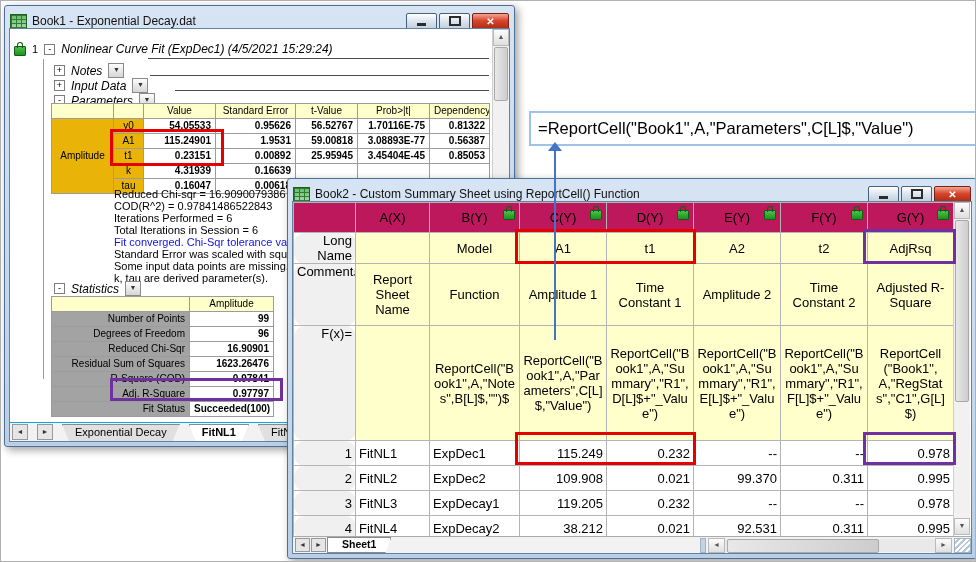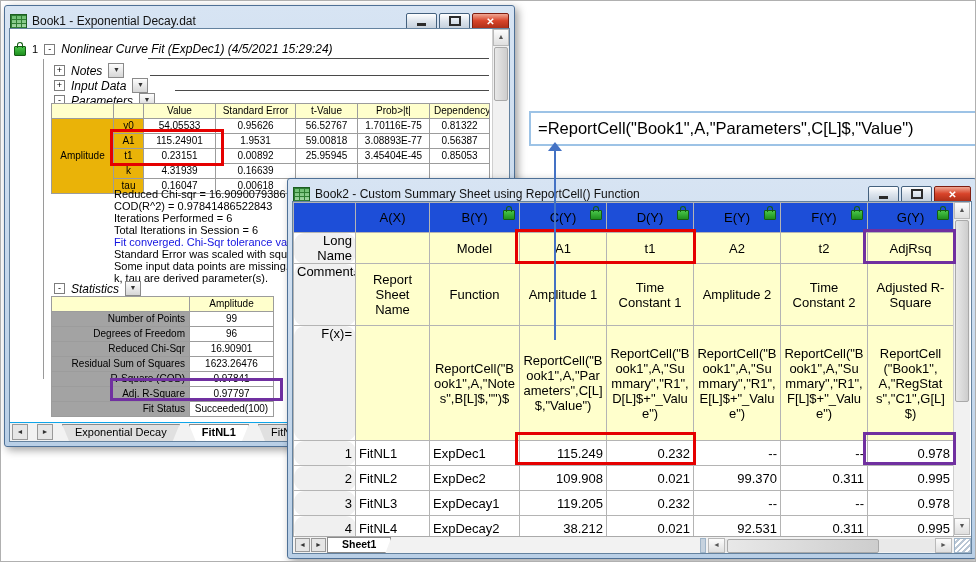--- a/index.html
+++ b/index.html
@@ -40,21 +40,21 @@
   .lock::before{content:"";position:absolute;left:2px;top:-5px;width:4px;height:5px;
         border:1px solid #145c14;border-bottom:none;border-radius:3px 3px 0 0;}
   .hline{position:absolute;height:1px;background:#4a4a4a;}
   .spine{position:absolute;width:1px;background:#9a9a9a;}
 
   table.rep{border-collapse:collapse;table-layout:fixed;font-size:10px;position:absolute;}
   table.rep th,table.rep td{border:1px solid #9c9c9c;padding:0 4px;height:14px;line-height:12px;
         overflow:hidden;white-space:nowrap;}
   table.rep th{background:#ffffcc;font-weight:normal;text-align:center;}
   .ycell{background:#eab308;text-align:center;}
-  .num{text-align:center;}
+  .num{text-align:right;font-weight:bold;}
   .lab{background:#a3a3a3;text-align:right;}
   #params-tbl{left:41px;top:74px;width:438px;}
   #stats-tbl{left:41px;top:267px;width:222px;}
 
   .notes-block{position:absolute;left:104px;top:159px;font-size:11px;line-height:12px;white-space:nowrap;}
   .note-blue{color:#1414e0;}
 
   .hl{position:absolute;border:3px solid #e50000;pointer-events:none;z-index:5;}
   .hl.purple{border-color:#7030a0;}
 
@@ -70,21 +70,21 @@
   .sheettab{height:16px;line-height:15px;padding:0 12px;border:1px solid #8a8a8a;border-bottom:none;
         background:#e0e0e0;clip-path:polygon(7px 0,calc(100% - 7px) 0,100% 100%,0 100%);
         clip-path:polygon(0 0,100% 0,calc(100% - 7px) 100%,7px 100%);}
   .sheettab.active{background:#fff;font-weight:bold;}
 
   
   #book2{left:286px;top:177px;width:688px;height:379px;z-index:10;}
   #b2grid{position:absolute;left:0;top:0;}
   table.grid{border-collapse:collapse;table-layout:fixed;width:660px;font-size:13px;}
   table.grid th,table.grid td{border:1px solid #b4b4b4;padding:0 3px;overflow:hidden;}
-  table.grid th{background:#1d4ed8;font-weight:normal;text-align:center;position:relative;}
+  table.grid th{background:#be185d;font-weight:normal;text-align:center;position:relative;}
   .rowlab{background:#f0f0f0;text-align:right;padding-right:5px;border-radius:11px;}
   .vt{vertical-align:top;}
   td.y{background:#ffffcc;text-align:center;line-height:15px;}
   td.fxc{background:#ffffcc;text-align:center;line-height:15px;word-break:break-all;}
   td.dl{text-align:left;padding-left:5px;}
   td.dn{text-align:right;padding-right:7px;}
   .hlock{position:absolute;top:3px;right:4px;}
 
   .b2tabbar{position:absolute;left:0;right:0;top:334px;height:16px;background:#f2f2f2;
         border-top:1px solid #aaa;display:flex;align-items:center;gap:1px;padding-left:2px;font-size:10.5px;}

